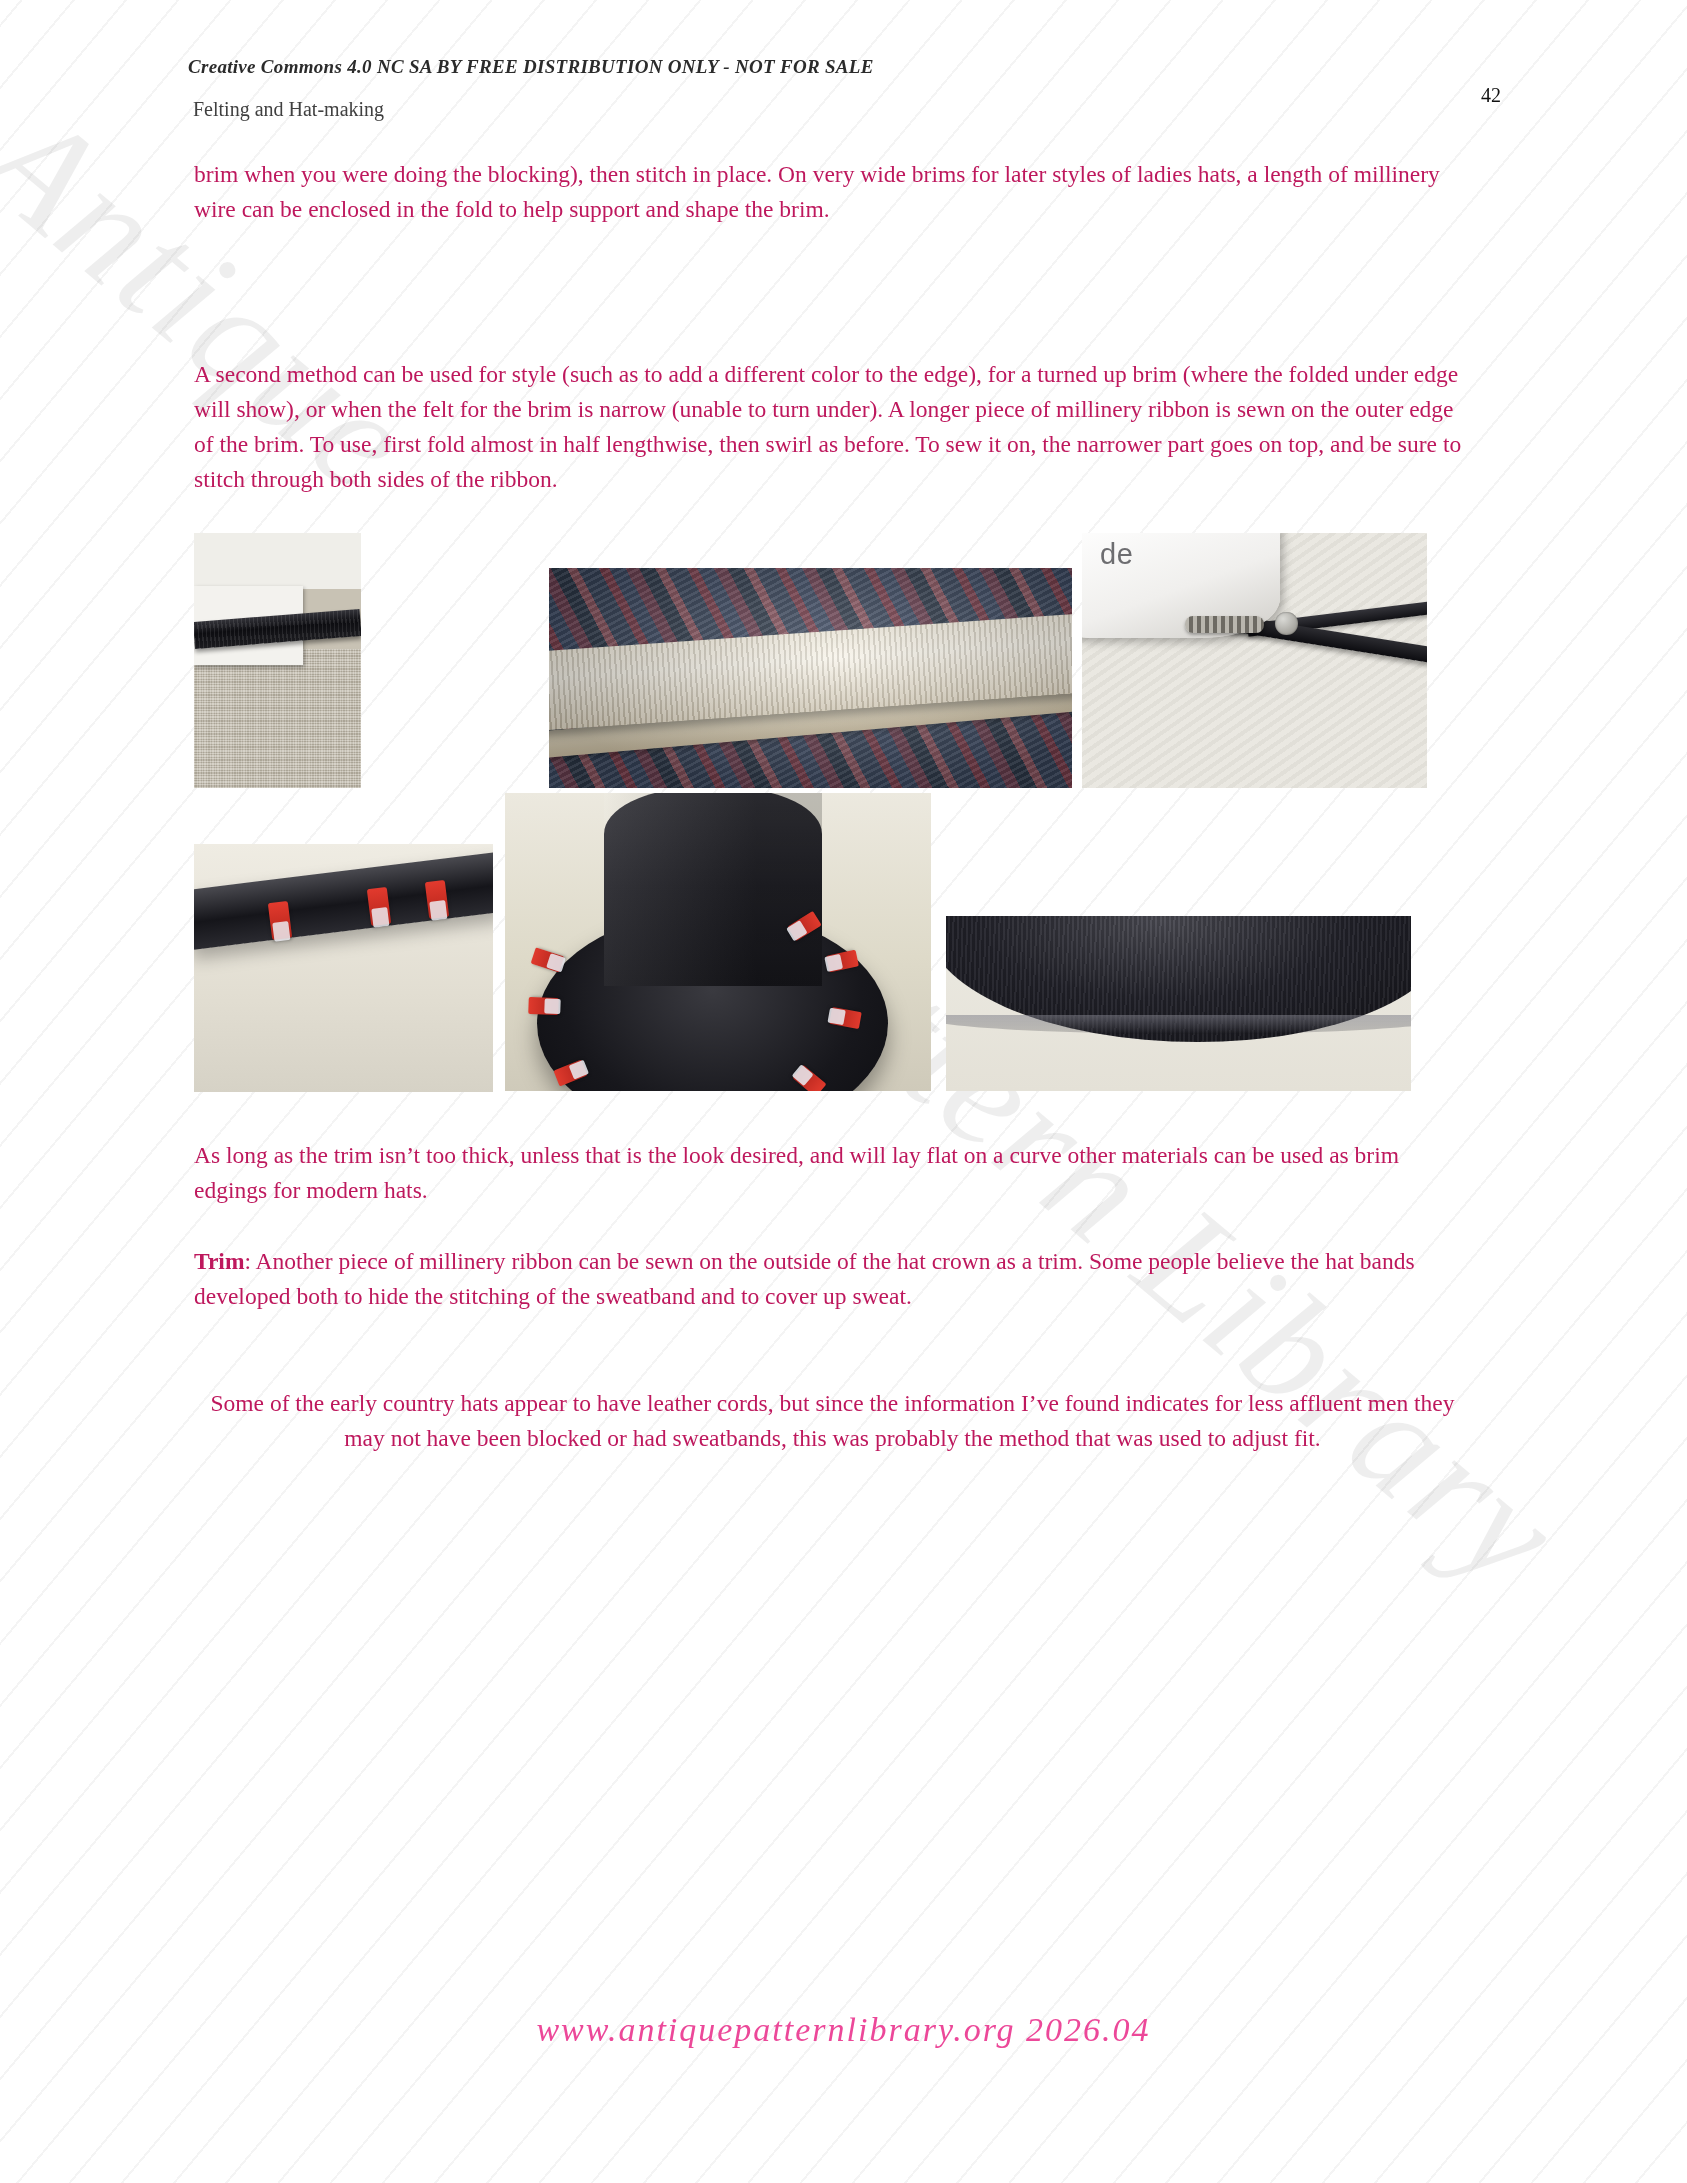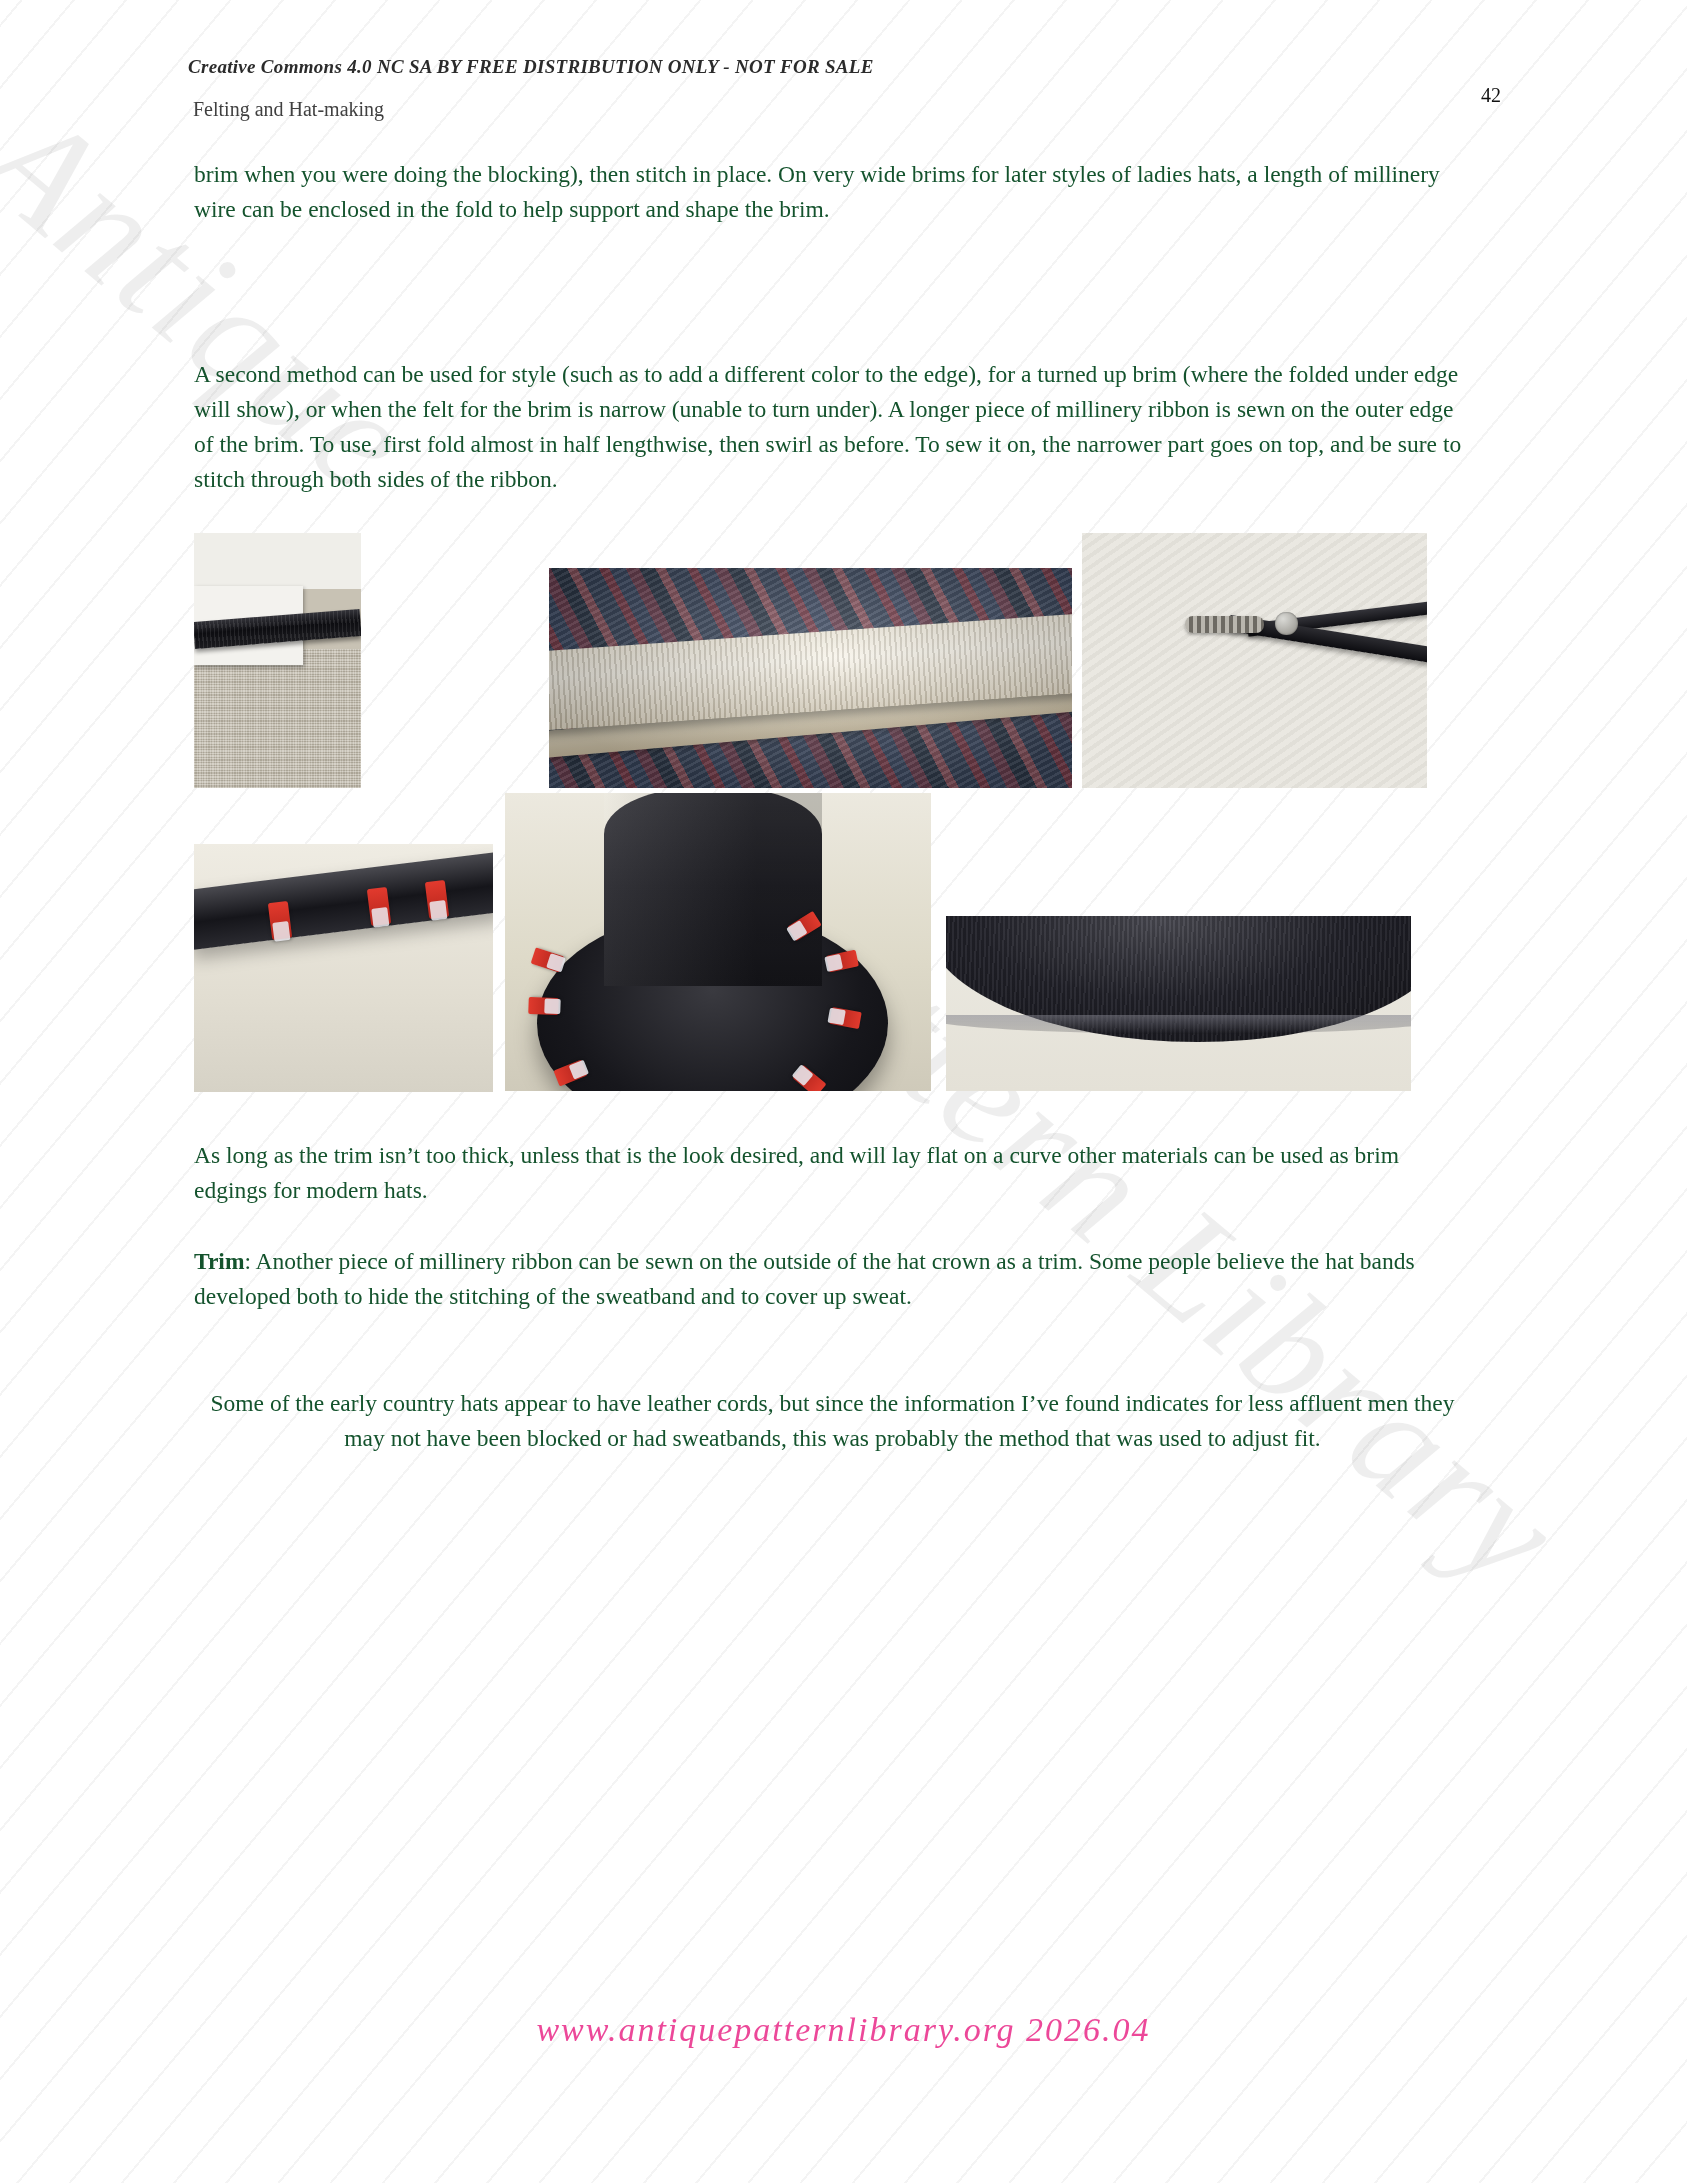--- a/index.html
+++ b/index.html
@@ -82,21 +82,21 @@
     color: #111;
   }
 
   .body-text {
     position: absolute;
     left: 194px;
     width: 1277px;
     font-size: 23.5px;
     line-height: 35px;
     text-align: left;
-    color: #14532d;
+    color: #be185d;
   }
   .p1 { top: 157px; }
   .p2 { top: 357px; }
   .p3 { top: 1138px; }
   .p4 { top: 1244px; }
   .p5 { top: 1386px; text-align: center; }
 
   .body-text b { font-weight: bold; }
 
   
@@ -284,20 +284,23 @@
     <div class="p2-bg"></div>
     <div class="p2-band2"></div>
     <div class="p2-band"></div>
     <div class="p2-light"></div>
   </div>
 
   <div class="photo" id="ph3">
     <div class="p3-bg"></div>
     <div class="p3-ribbon2"></div>
     <div class="p3-ribbon"></div>
+    <div class="p3-iron">
+      <div class="p3-iron-label">de</div>
+    </div>
     <div class="p3-coil"></div>
     <div class="p3-screw"></div>
   </div>
 
   <div class="photo" id="ph4">
     <div class="p4-bg"></div>
     <div class="p4-brim"></div>
     <div class="clip" id="c1"></div>
     <div class="clip" id="c2"></div>
     <div class="clip" id="c3"></div>

